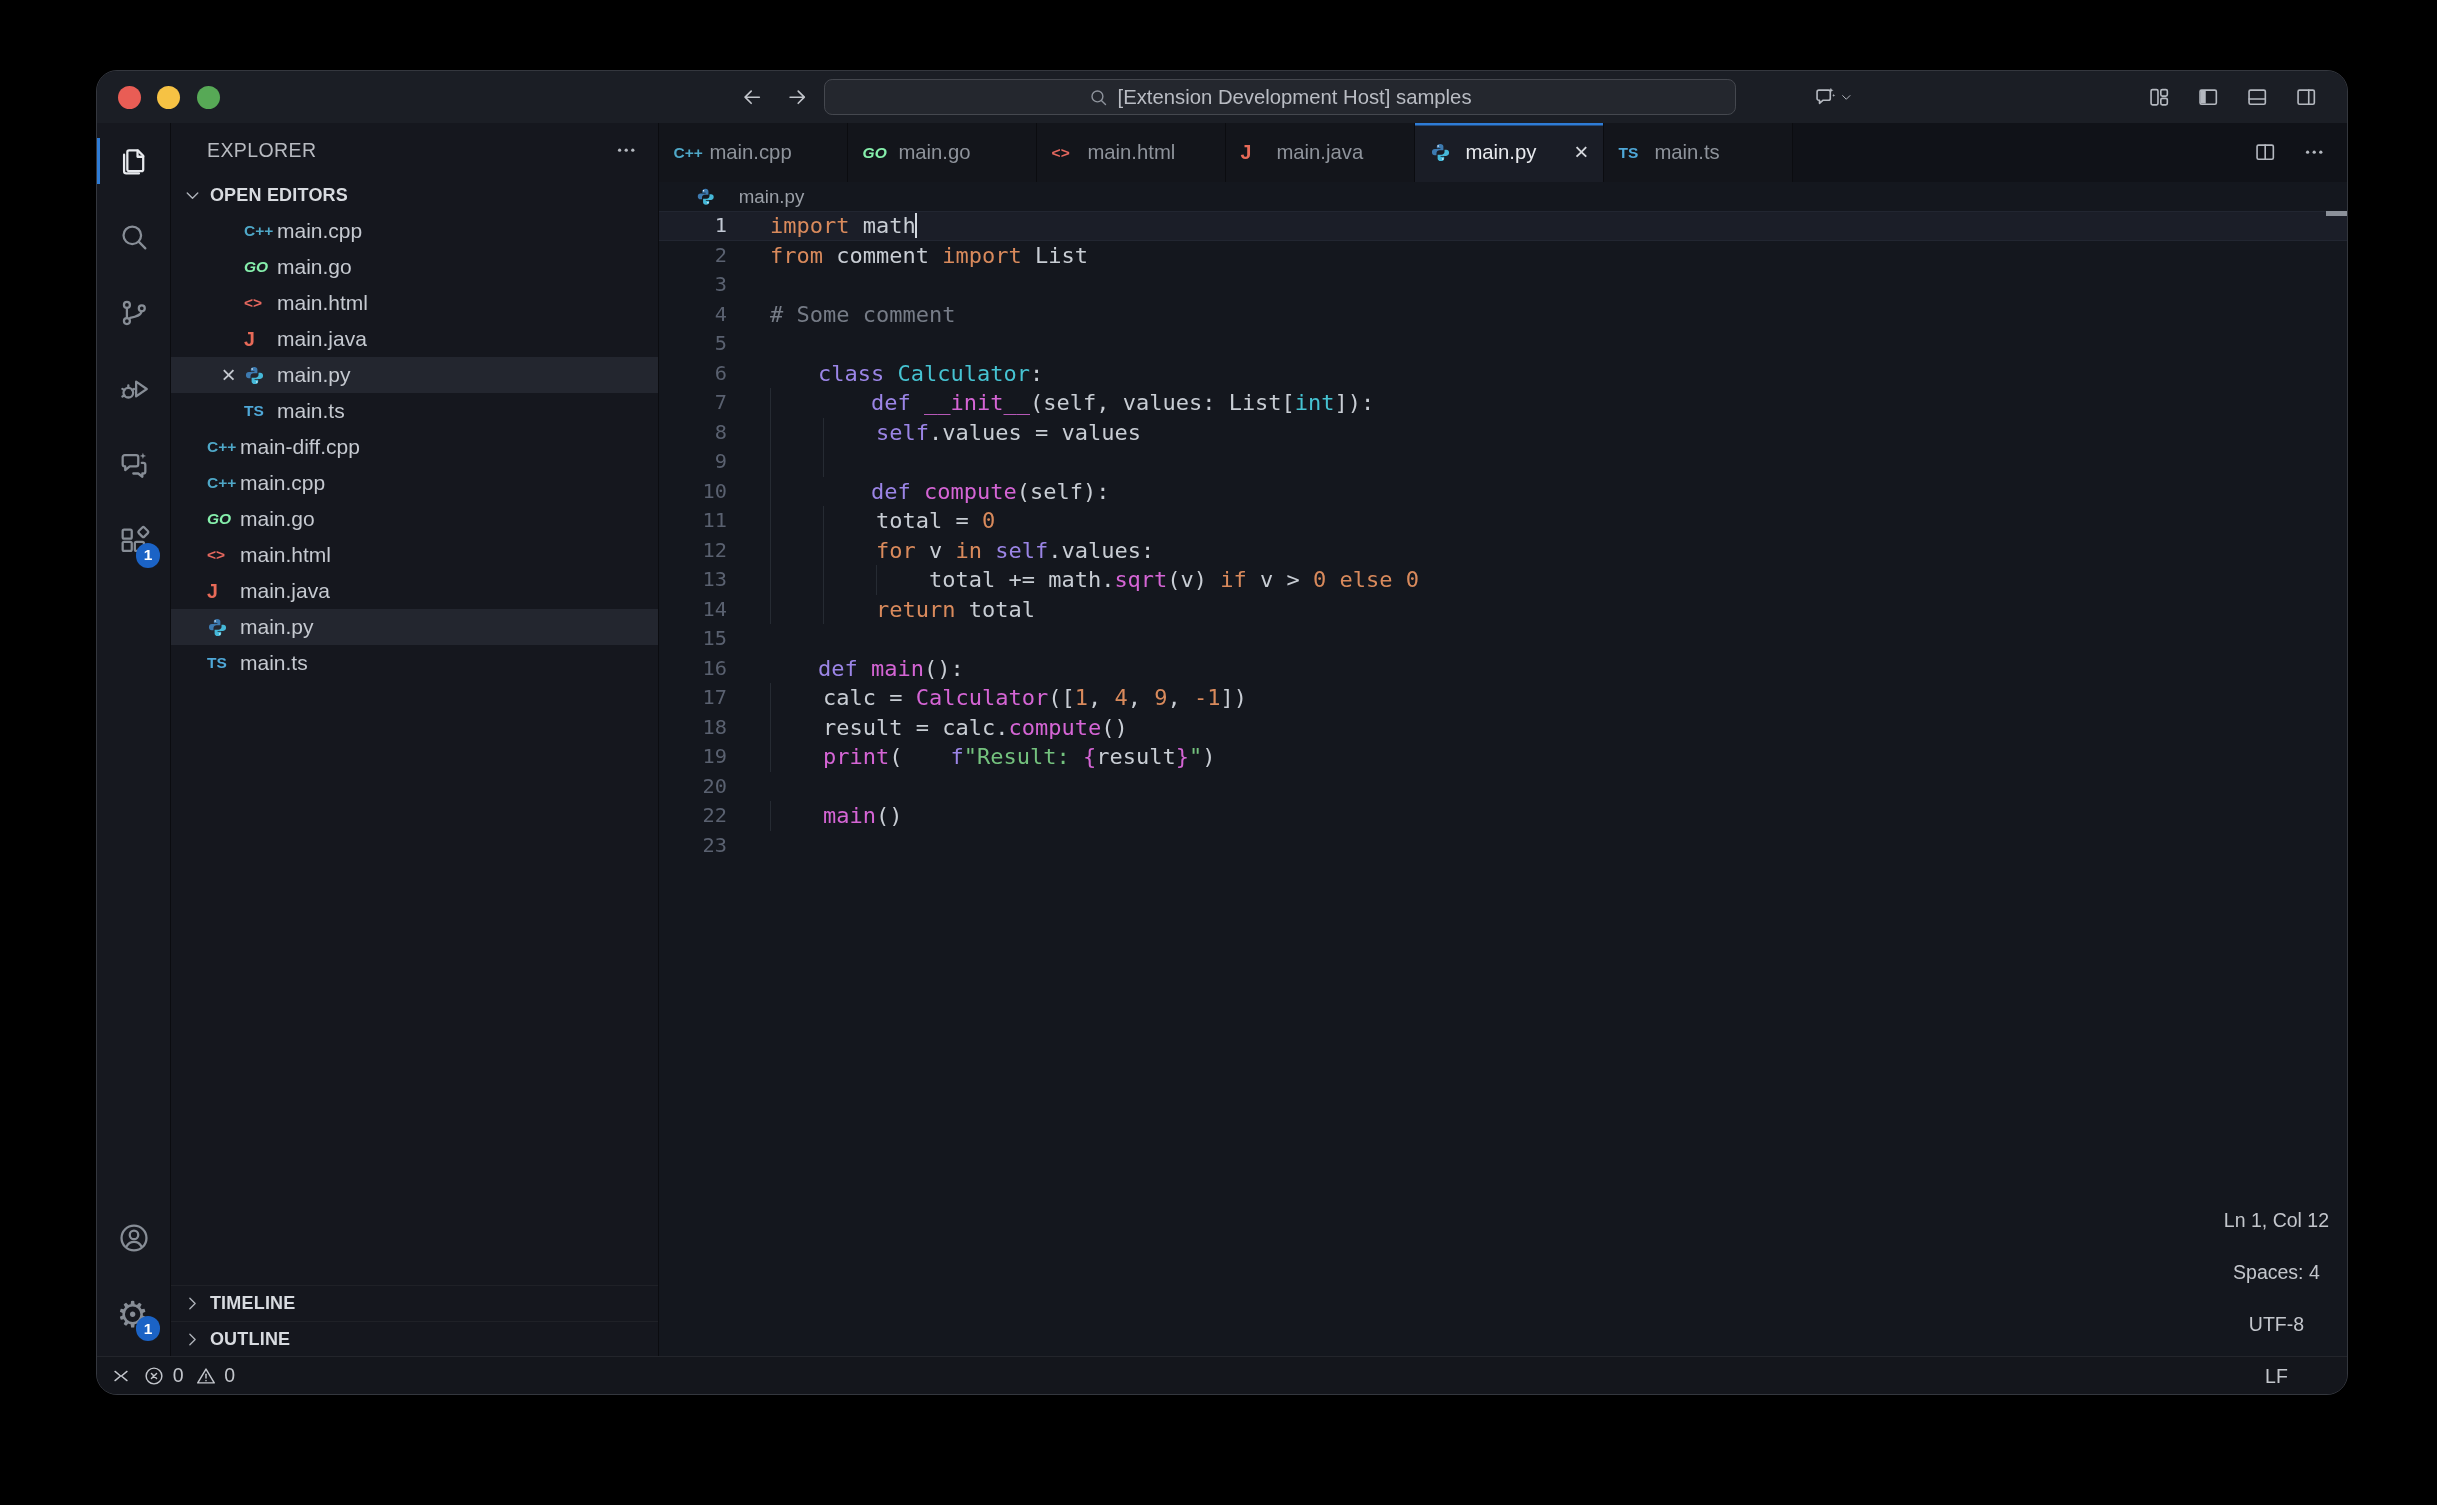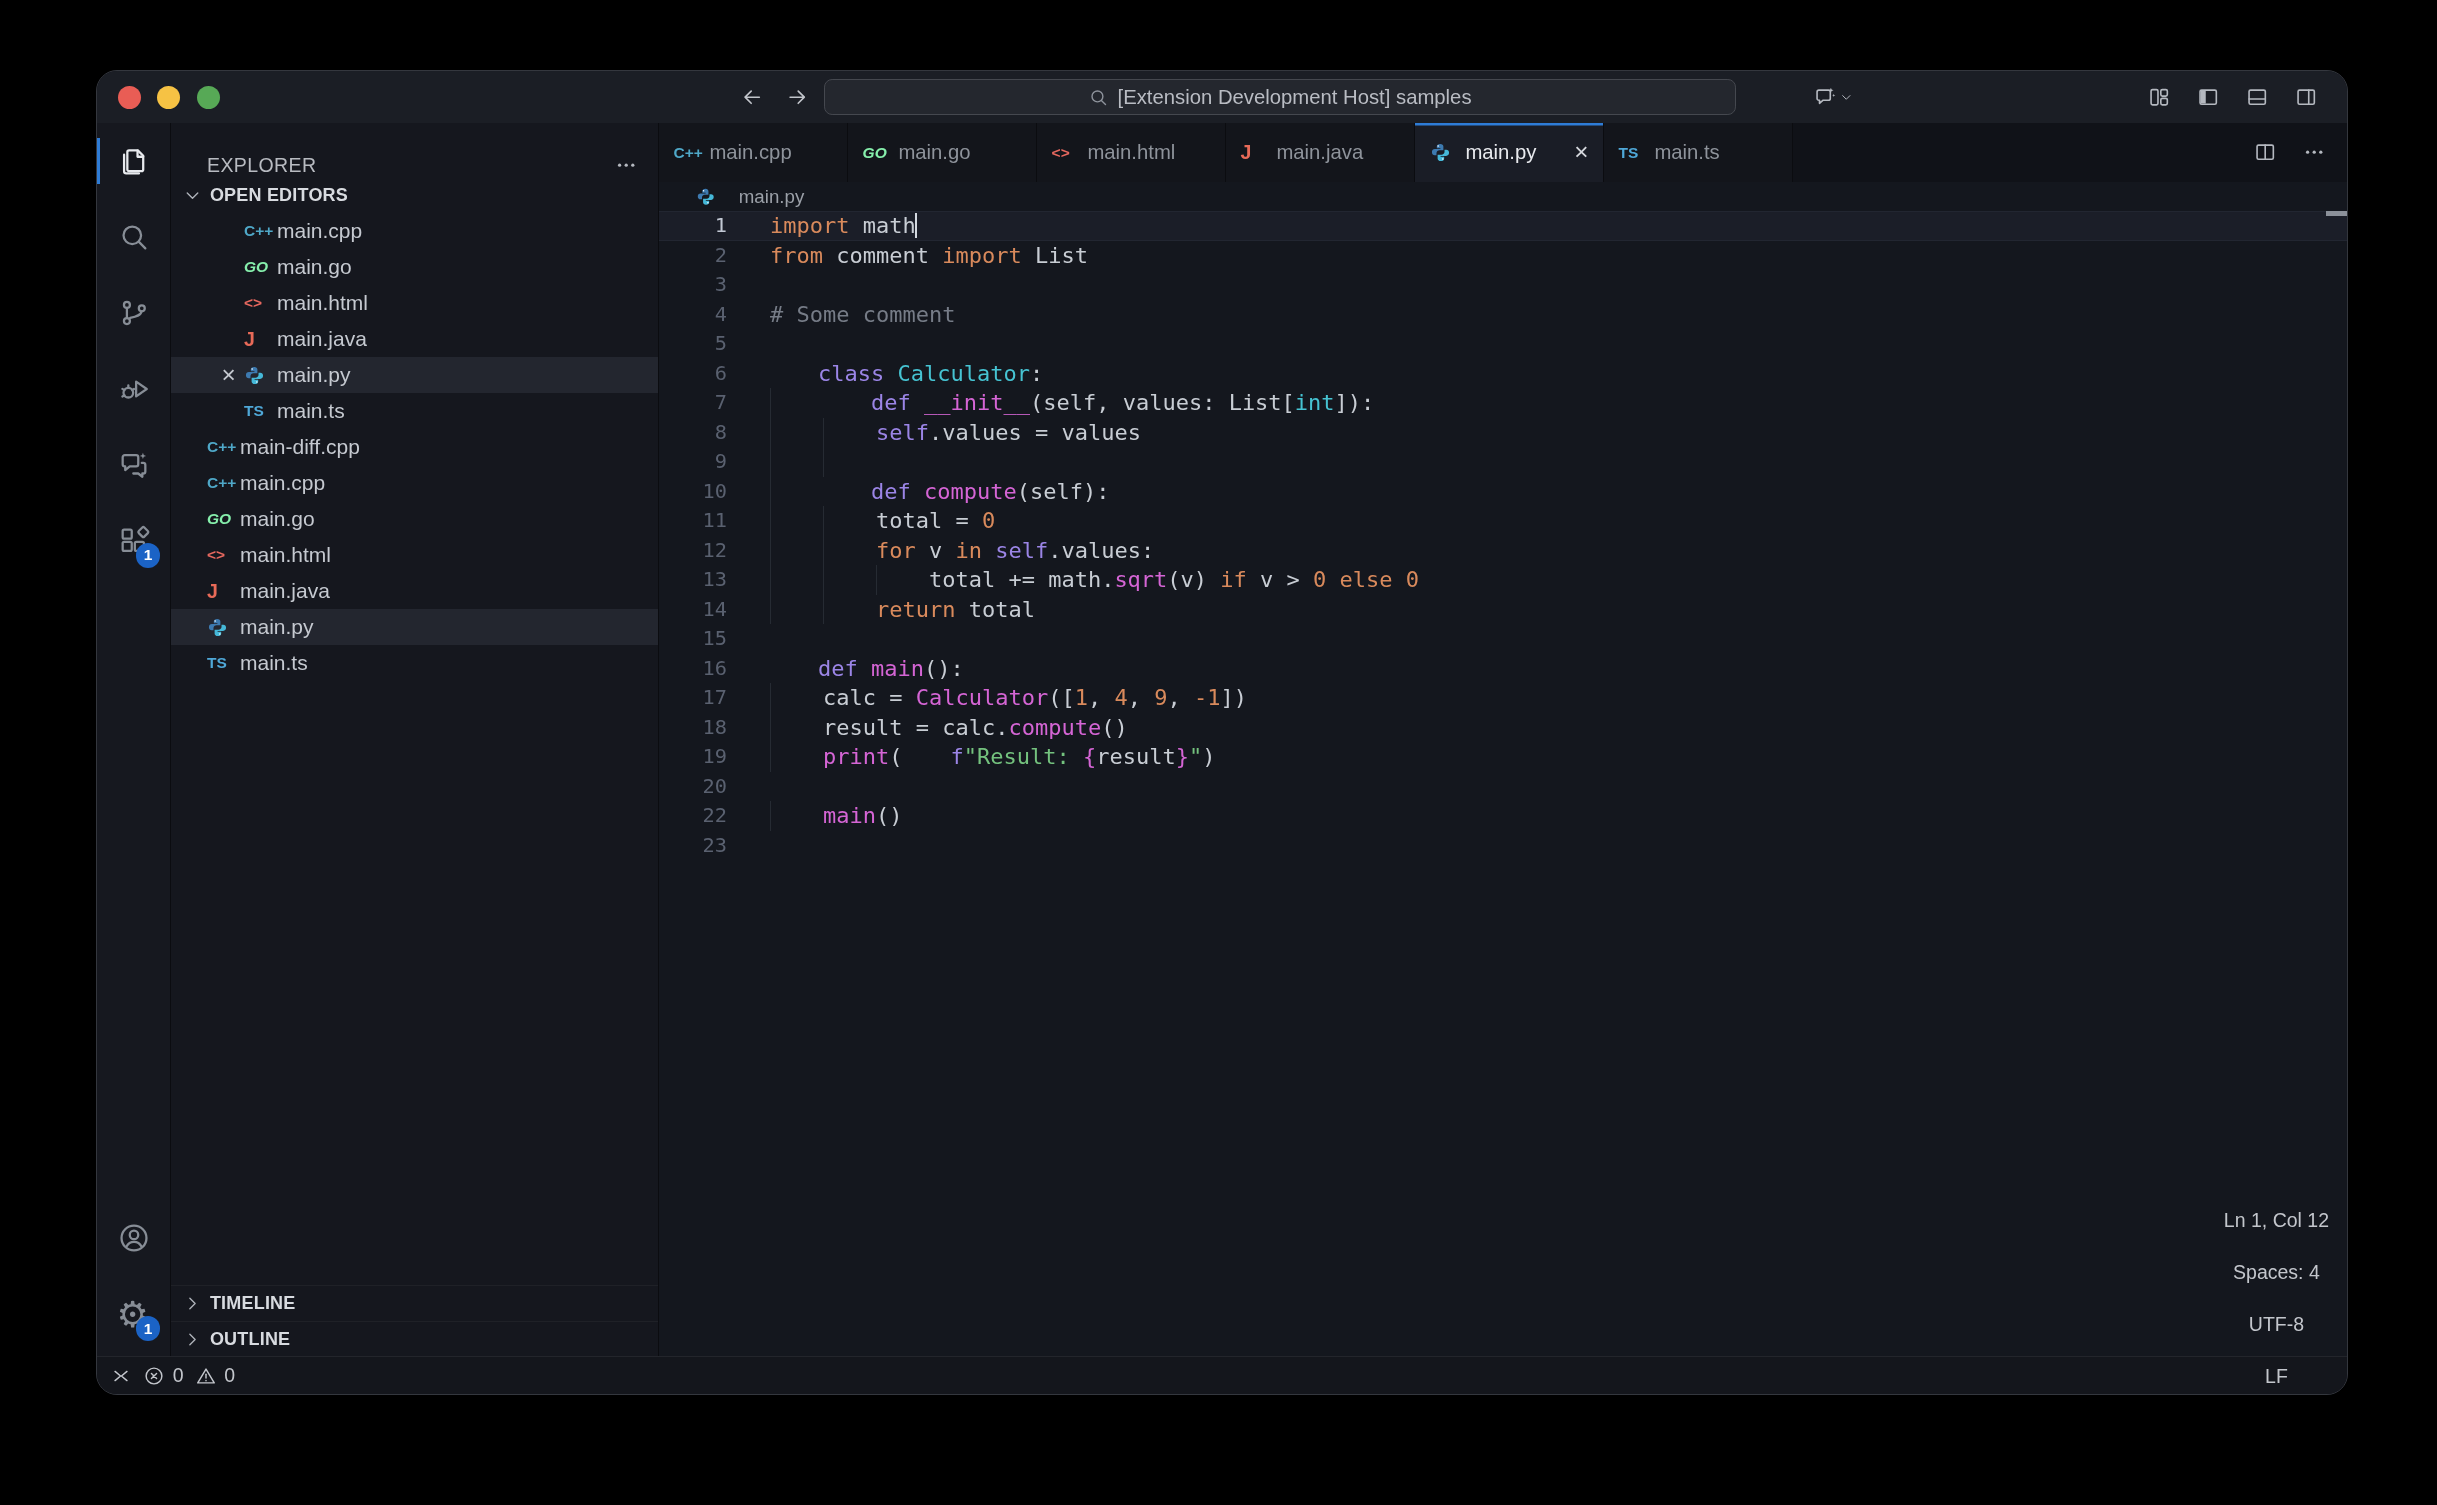--- a/index.html
+++ b/index.html
@@ -23,21 +23,21 @@
   .ab-top{display:flex;flex-direction:column;}
   .ab-bottom{position:absolute;bottom:4.9px;left:0;right:0;display:flex;flex-direction:column;}
   .ab-item{height:76px;display:flex;align-items:center;justify-content:center;position:relative;color:#878d96;}
   .ab-item.active{color:#e8eaee;}
   .ab-item.active::before{content:"";position:absolute;left:0;top:14.6px;bottom:14.6px;width:3.3px;background:var(--accent);}
   .ab-item .ic{width:34px;height:34px;}
   .badge{position:absolute;right:9.8px;bottom:11.4px;min-width:24.4px;height:24.4px;border-radius:12.2px;background:var(--badge);color:#fff;font-size:15.5px;font-weight:700;display:flex;align-items:center;justify-content:center;}
   .ggl{font-size:36px;line-height:1;}
   
   .sidebar{width:487px;background:#15171e;border-right:0.8px solid #0b0c10;position:relative;flex:none;}
-  .sb-header{height:54px;display:flex;align-items:flex-end;padding:0 19.5px 0 36px;color:#b8bbc1;font-size:19.5px;letter-spacing:0.4px;}
+  .sb-header{height:54px;display:flex;align-items:center;padding:0 19.5px 0 36px;color:#b8bbc1;font-size:19.5px;letter-spacing:0.4px;}
   .sb-header .dots{margin-left:auto;width:24.4px;height:24.4px;color:#b5b9c0;}
   .row{height:36px;display:flex;align-items:center;font-size:21px;color:#c5c9d0;box-sizing:border-box;}
   .section-head{font-weight:700;font-size:18px;color:#d8dbe0;padding-left:11.4px;gap:6.5px;letter-spacing:0.2px;}
   .section-head .ic{width:21px;height:21px;color:#aeb2b9;}
   .file-row.sel{background:#23262f;}
   .file-row .closeslot{width:31px;display:flex;justify-content:center;}
   .file-row.oe{padding-left:42px;}
   .file-row.smp{padding-left:36px;}
   .fic{width:33px;display:flex;justify-content:flex-start;align-items:center;flex:none;}
   .fic svg{width:21px;height:21px;}

